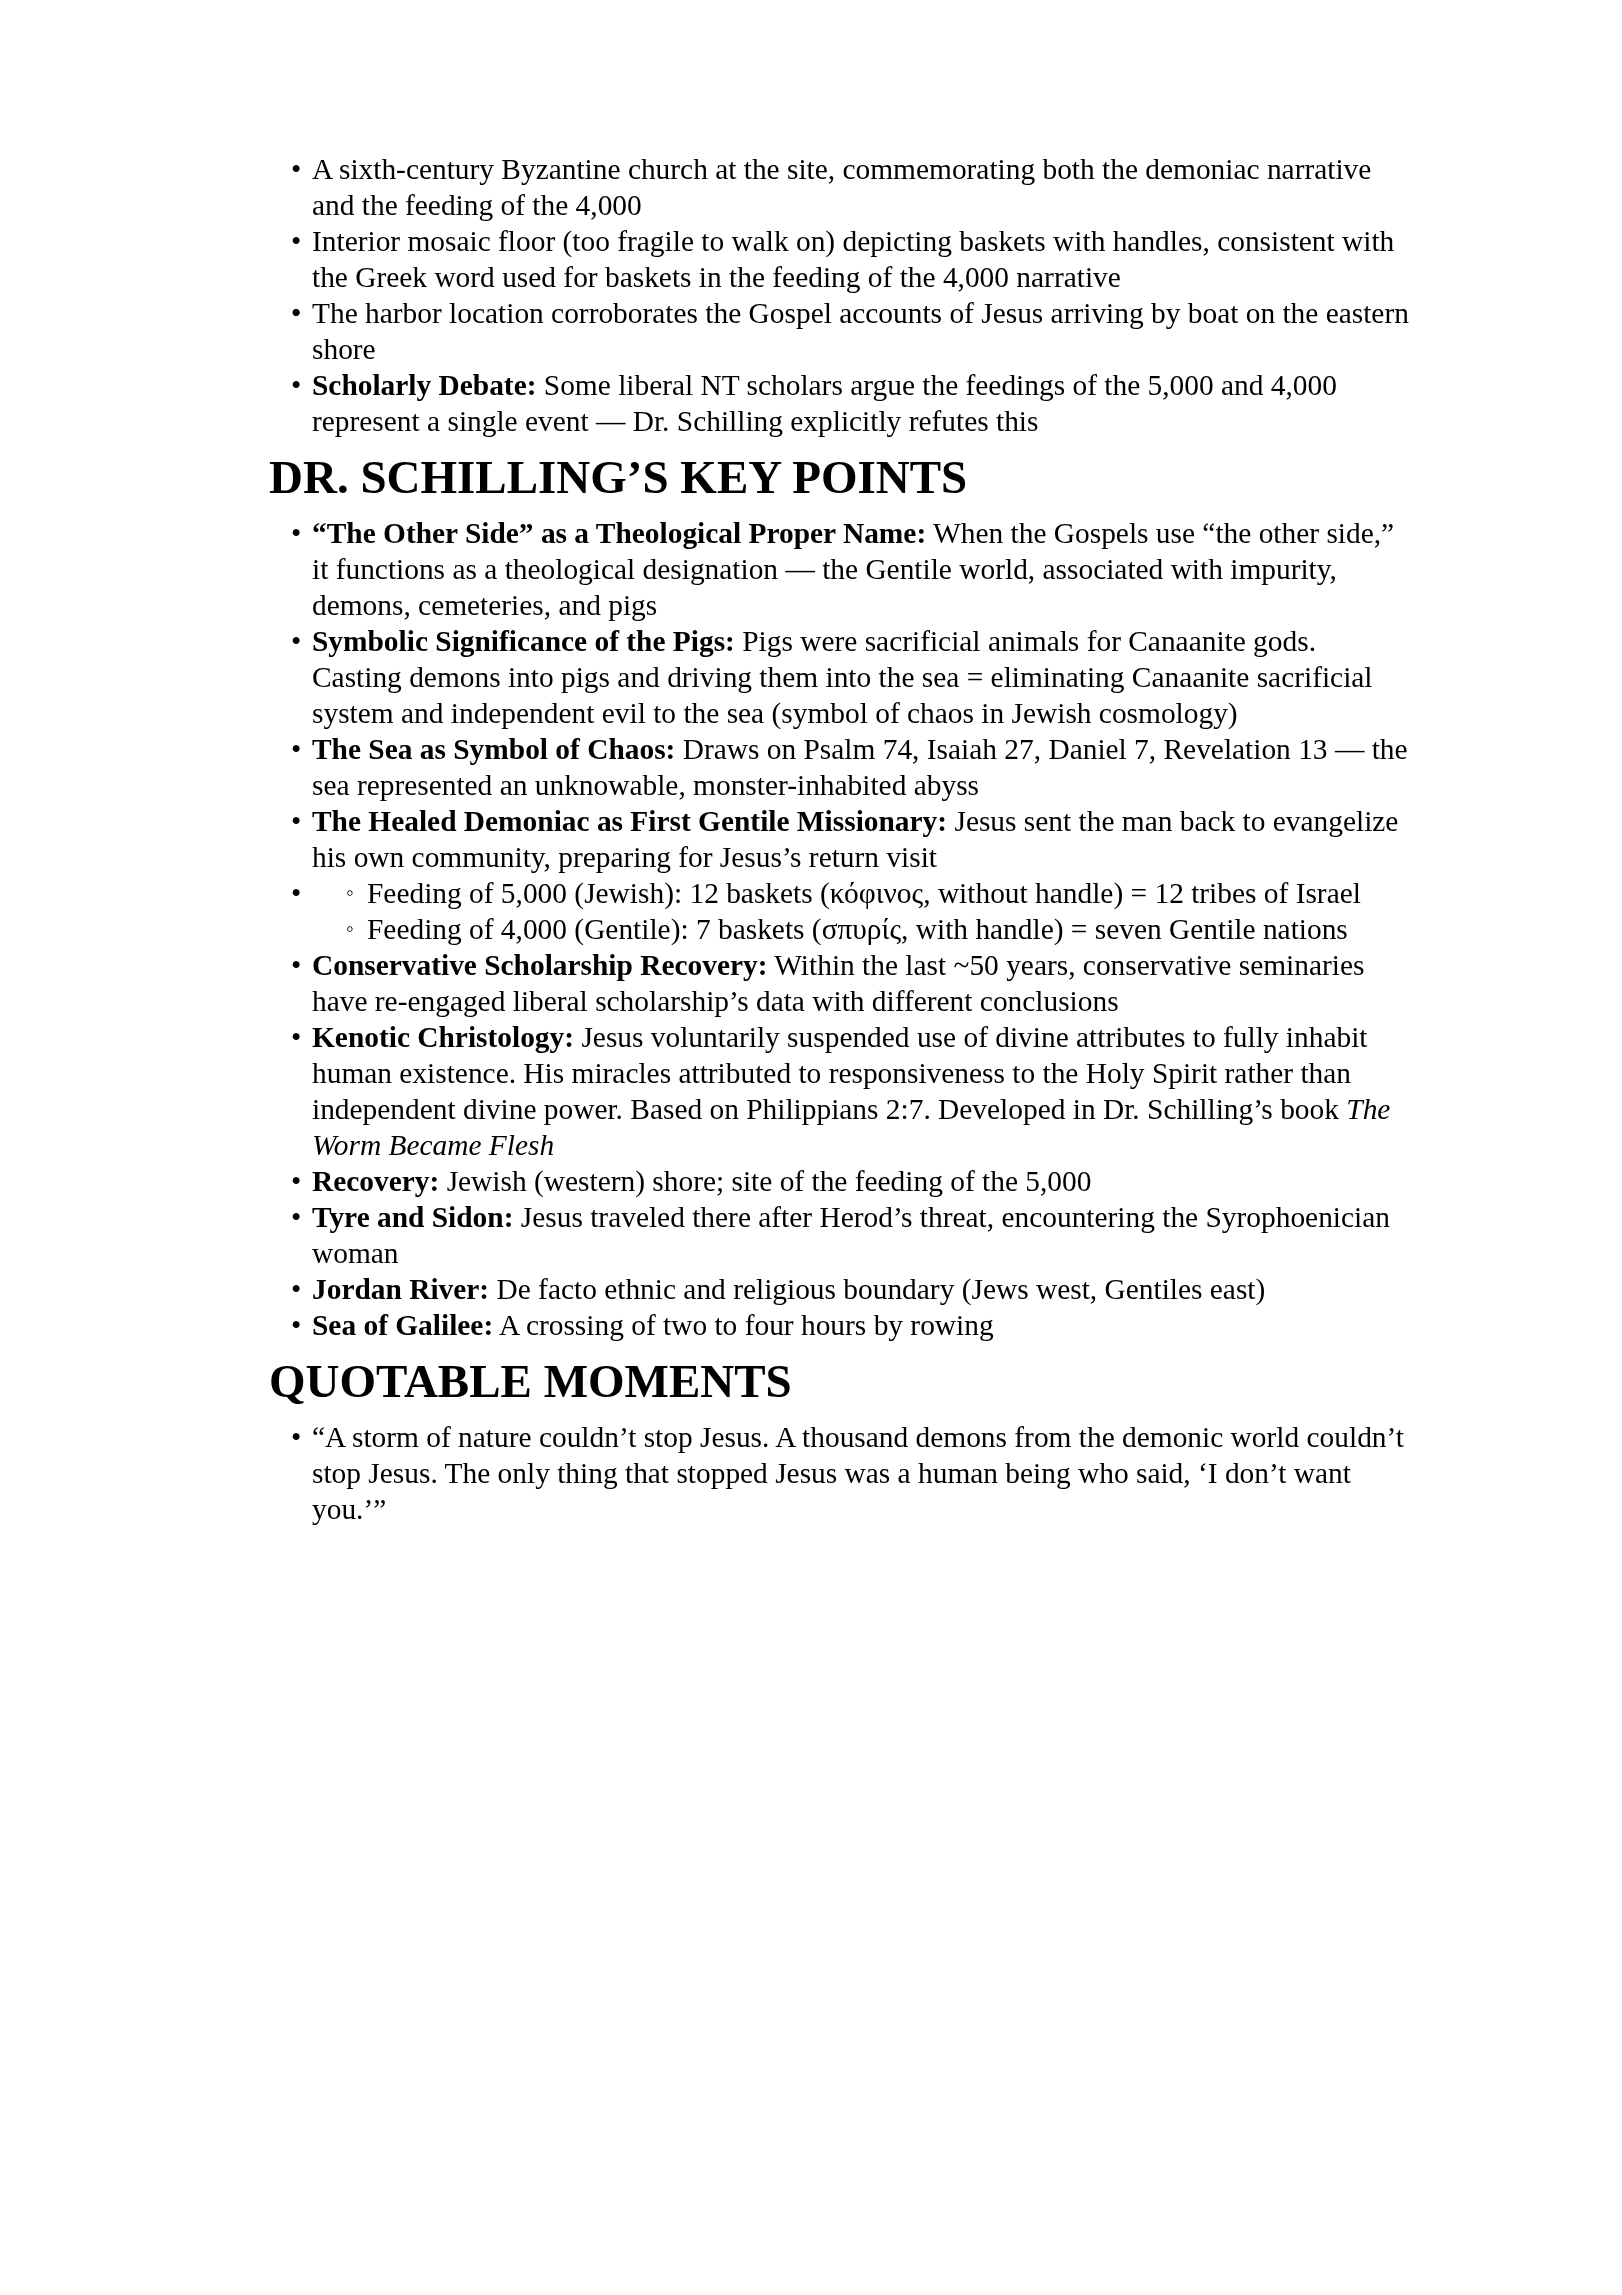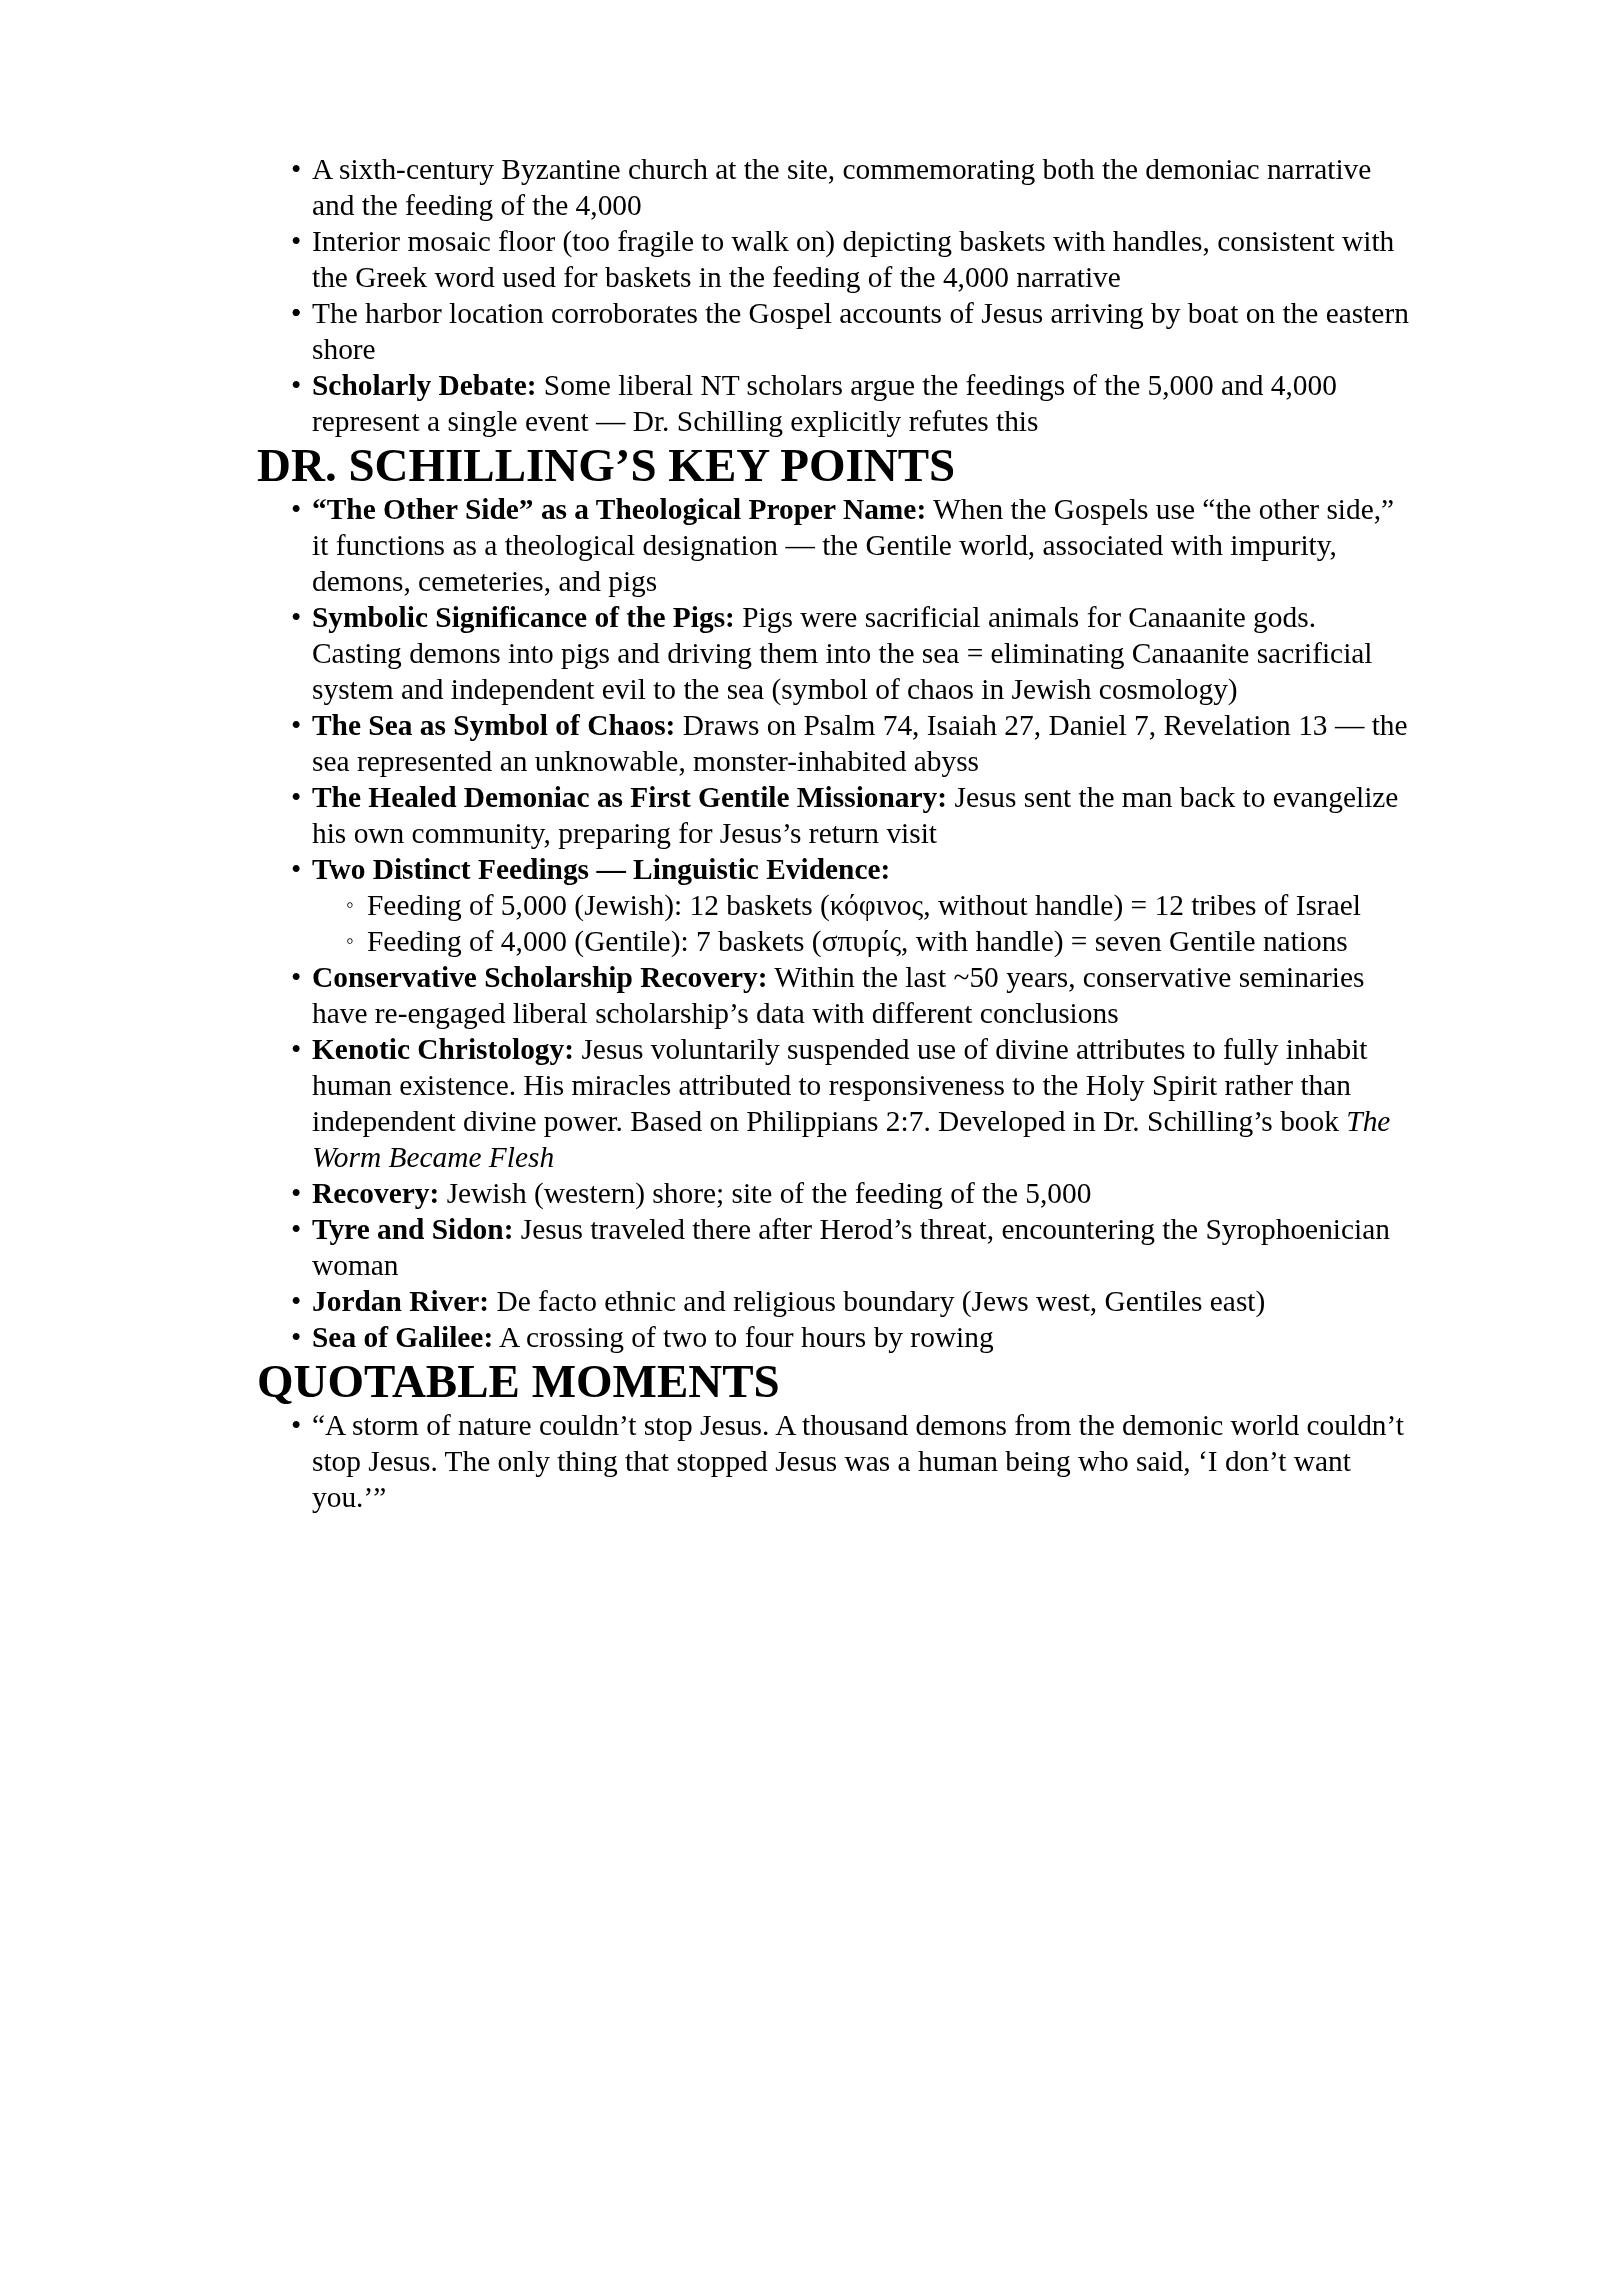--- a/index.html
+++ b/index.html
@@ -64,21 +64,21 @@
       font-size: 22px;
       line-height: 36px;
     }
     .term { font-weight: bold; margin-top: 32px; }
     .title-italic { font-style: italic; }
     h2.section-heading {
       font-family: "Liberation Serif", "DejaVu Serif", serif;
       font-weight: bold;
       font-size: 47px;
       line-height: 52px;
-      margin: 0;
+      margin: 12px;
       padding: 0;
       letter-spacing: 0px;
     }
     .sec1 { margin-bottom: 0; }
     .h-key { margin-top: 69px; margin-bottom: 65px; }
     .h-geo { margin-top: 72px; margin-bottom: 65px; }
     .h-quote { margin-top: 72px; margin-bottom: 65px; }
   </style>
 </head>
 <body>
@@ -93,21 +93,21 @@
       <li><span class="bullet">•</span><span class="term"></span><span>The harbor location corroborates the Gospel accounts of Jesus arriving by boat on the eastern shore</span></li>
       <li><span class="bullet">•</span><span class="term">Scholarly Debate:</span><span> Some liberal NT scholars argue the feedings of the 5,000 and 4,000 represent a single event — Dr. Schilling explicitly refutes this</span></li>
     </ul>
 
     <h2 class="section-heading h-key">DR. SCHILLING’S KEY POINTS</h2>
     <ul class="bullets">
       <li><span class="bullet">•</span><span class="term">“The Other Side” as a Theological Proper Name:</span><span> When the Gospels use “the other side,” it functions as a theological designation — the Gentile world, associated with impurity, demons, cemeteries, and pigs</span></li>
       <li><span class="bullet">•</span><span class="term">Symbolic Significance of the Pigs:</span><span> Pigs were sacrificial animals for Canaanite gods. Casting demons into pigs and driving them into the sea = eliminating Canaanite sacrificial system and independent evil to the sea (symbol of chaos in Jewish cosmology)</span></li>
       <li><span class="bullet">•</span><span class="term">The Sea as Symbol of Chaos:</span><span> Draws on Psalm 74, Isaiah 27, Daniel 7, Revelation 13 — the sea represented an unknowable, monster-inhabited abyss</span></li>
       <li><span class="bullet">•</span><span class="term">The Healed Demoniac as First Gentile Missionary:</span><span> Jesus sent the man back to evangelize his own community, preparing for Jesus’s return visit</span></li>
-      <li><span class="bullet">•</span><span class="term">Two Distinct Feedings — Linguistic Evidence:</span><span></span>
+      <li><span class="bullet">•</span><span></span>
         <ul class="sub">
           <li><span class="bullet">◦</span><span>Feeding of 5,000 (Jewish): 12 baskets (κόφινος, without handle) = 12 tribes of Israel</span></li>
           <li><span class="bullet">◦</span><span>Feeding of 4,000 (Gentile): 7 baskets (σπυρίς, with handle) = seven Gentile nations</span></li>
         </ul>
       </li>
       <li><span class="bullet">•</span><span class="term">Conservative Scholarship Recovery:</span><span> Within the last ~50 years, conservative seminaries have re-engaged liberal scholarship’s data with different conclusions</span></li>
       <li><span class="bullet">•</span><span class="term">Kenotic Christology:</span><span> Jesus voluntarily suspended use of divine attributes to fully inhabit human existence. His miracles attributed to responsiveness to the Holy Spirit rather than independent divine power. Based on Philippians 2:7. Developed in Dr. Schilling’s book </span><span class="title-italic">The Worm Became Flesh</span></li>
     </ul>
 
     <ul class="bullets">

